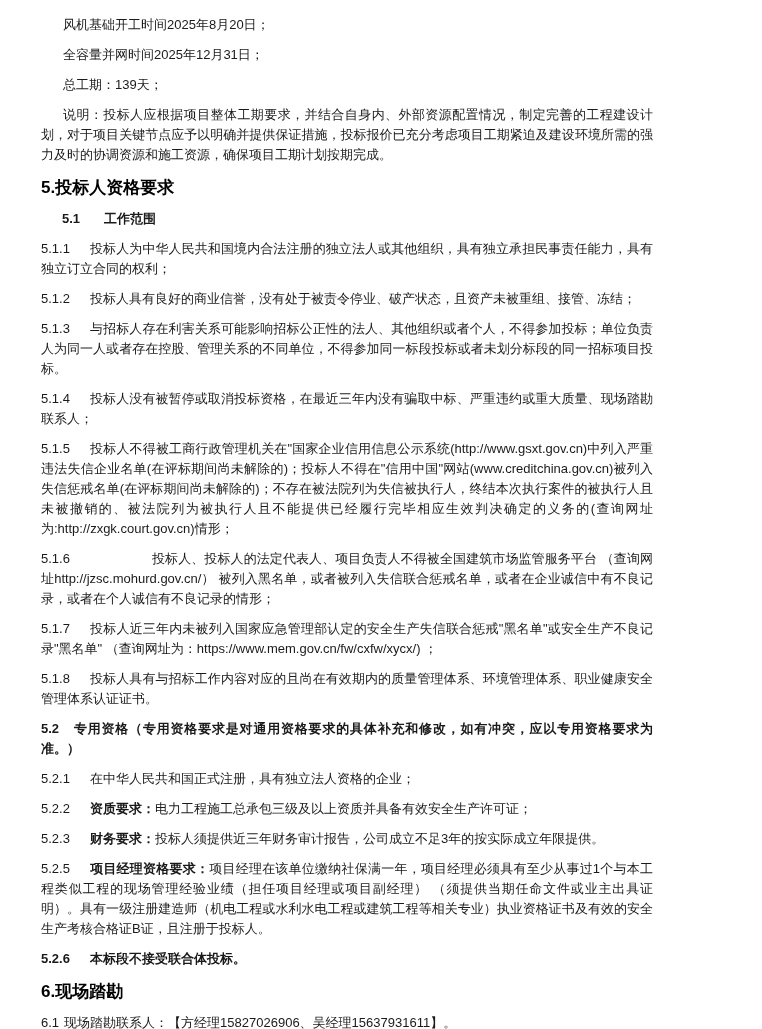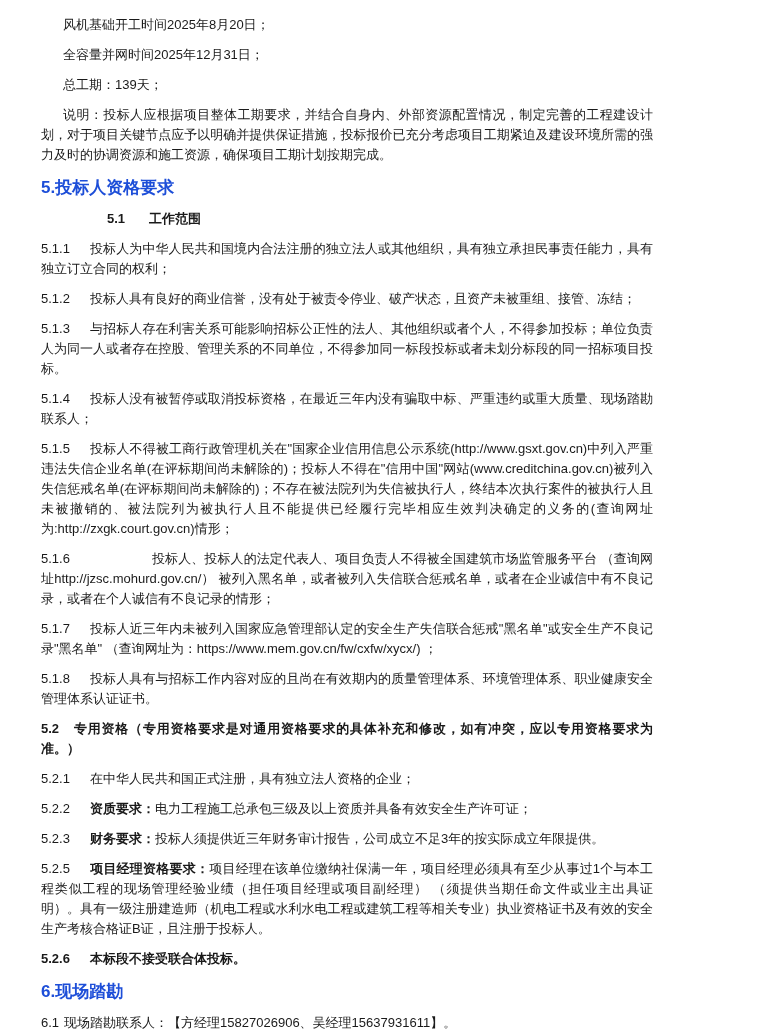--- a/index.html
+++ b/index.html
@@ -26,30 +26,30 @@
     line-height: 20px;
     margin: 0 0 10px 0;
   }
   .indent { text-indent: 22px; }
   .just { text-align: justify; }
   h2.sec {
     font-size: 17px;
     line-height: 22px;
     margin: 12px 0 10px 0;
     font-weight: bold;
-    color: #1d4ed8;
+    color: #000000;
   }
   .subhead {
     font-size: 13px;
     line-height: 20px;
     margin: 0 0 10px 0;
     font-weight: bold;
     padding-left: 21px;
   }
-  .subhead .num { margin-right: 24px; margin-left: 45px; }
+  .subhead .num { margin-right: 24px; }
   .subhead52 {
     font-weight: bold;
   }
   .subhead52 .num { margin-right: 14px; }
   .num { margin-right: 20px; white-space: nowrap; }
   .num.gap-wide { margin-right: 82px; }
   .num.gap-small { margin-right: 5px; }
   .emph { font-weight: bold; }
   .blabel { font-weight: bold; }
 </style>

